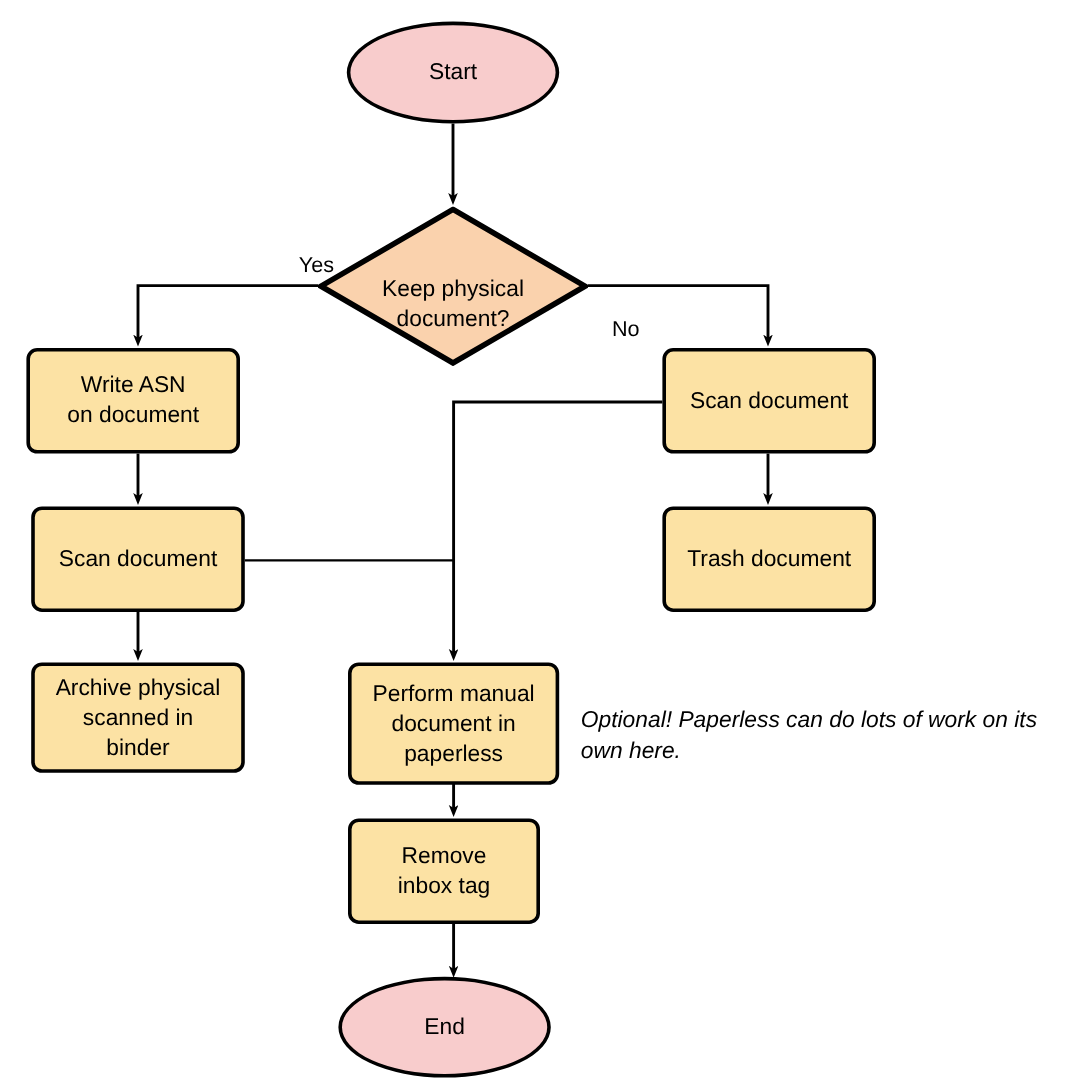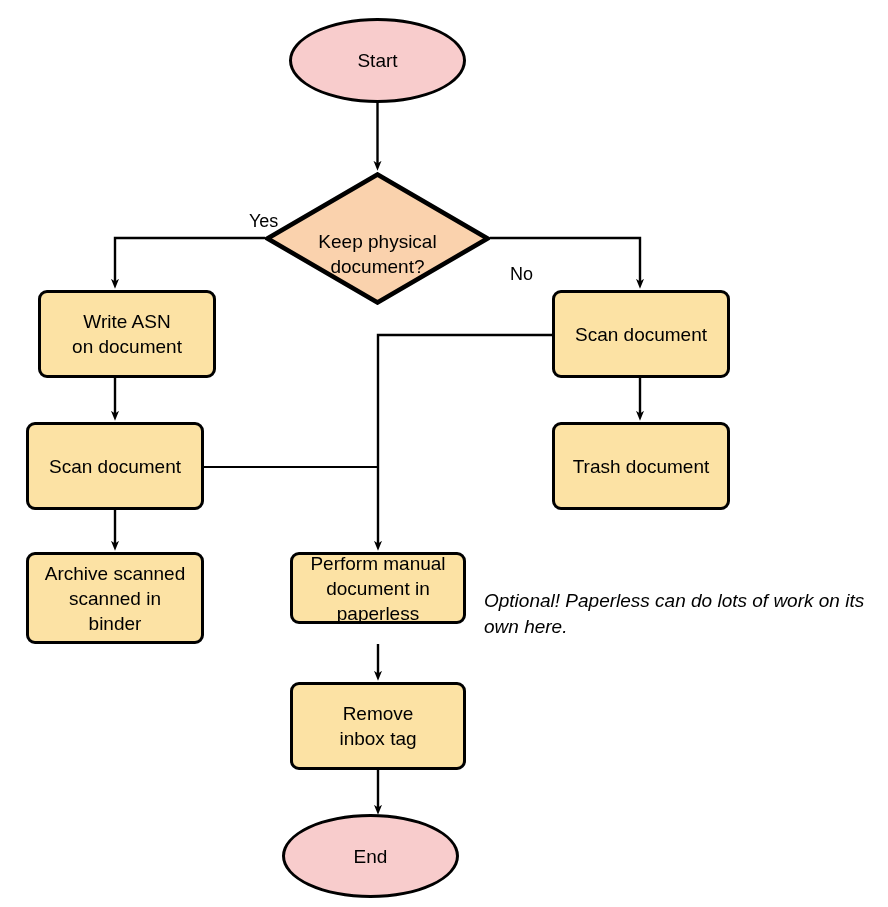--- a/index.html
+++ b/index.html
@@ -110,56 +110,56 @@
     </svg>
     <div class="diamond-label">
       <div>Keep physical</div>
       <div>document?</div>
     </div>
   </div>
 
   <div class="edge-label" style="left:209px;top:211px;margin-left:40px;">Yes</div>
   <div class="edge-label" style="left:510px;top:224px;margin-top:40px;">No</div>
 
-  <div class="node proc" style="left:38px;top:290px;width:178px;height:88px;">
+  <div class="node proc" style="left:22px;top:290px;width:178px;height:88px;">
     <div>
       <div>Write ASN</div>
       <div>on document</div>
     </div>
   </div>
 
   <div class="node proc" style="left:26px;top:422px;width:178px;height:88px;">
     <span>Scan document</span>
   </div>
 
   <div class="node proc" style="left:26px;top:552px;width:178px;height:92px;">
     <div>
-      <div>Archive scanned</div>
+      <div>Archive physical</div>
       <div>scanned in</div>
       <div>binder</div>
     </div>
   </div>
 
   <div class="node proc" style="left:552px;top:290px;width:178px;height:88px;">
     <span>Scan document</span>
   </div>
 
   <div class="node proc" style="left:552px;top:422px;width:178px;height:88px;">
     <span>Trash document</span>
   </div>
 
-  <div class="node proc" style="left:290px;top:552px;width:176px;height:72px;">
+  <div class="node proc" style="left:290px;top:552px;width:176px;height:102px;">
     <div>
       <div>Perform manual</div>
       <div>document in</div>
       <div>paperless</div>
     </div>
   </div>
 
-  <div class="node proc" style="left:290px;top:682px;width:176px;height:88px;">
+  <div class="node proc" style="left:290px;top:682px;width:160px;height:88px;">
     <div>
       <div>Remove</div>
       <div>inbox tag</div>
     </div>
   </div>
 
   <div class="node term" style="left:282px;top:814px;width:177px;height:84px;">
     <span>End</span>
   </div>
 

